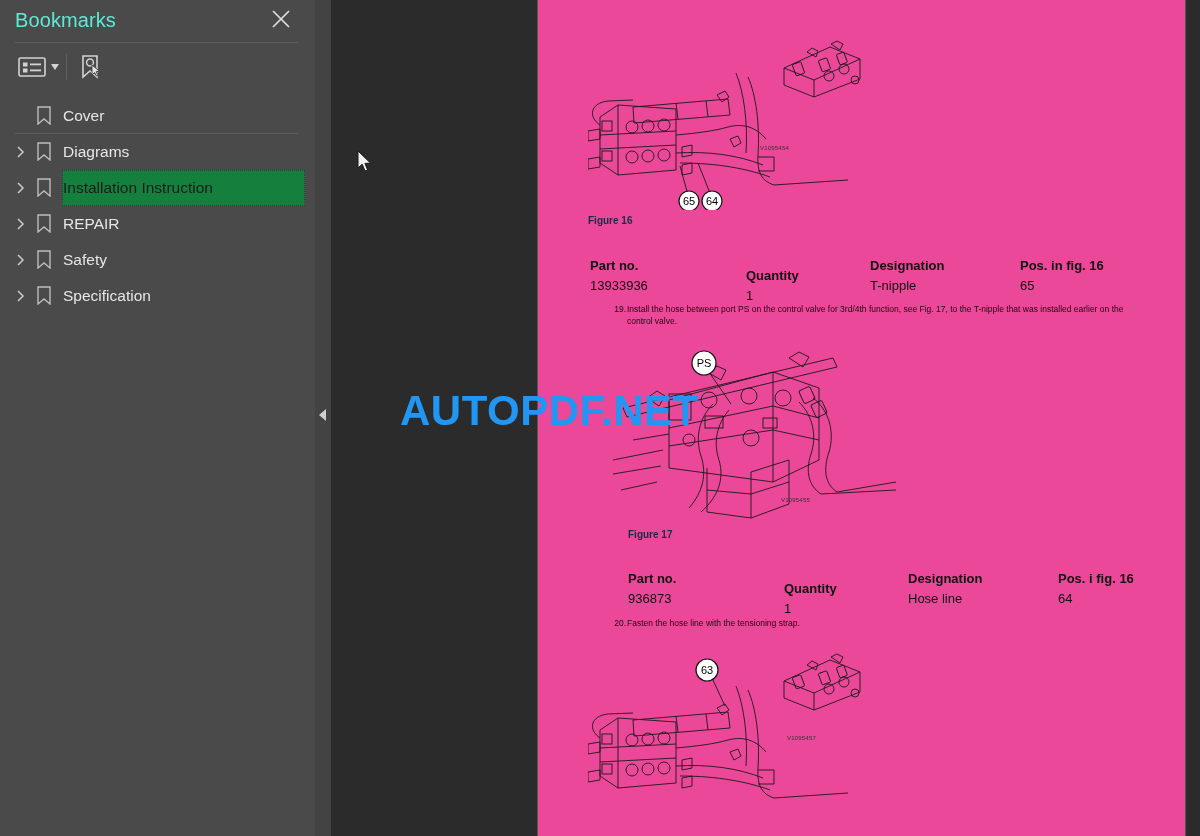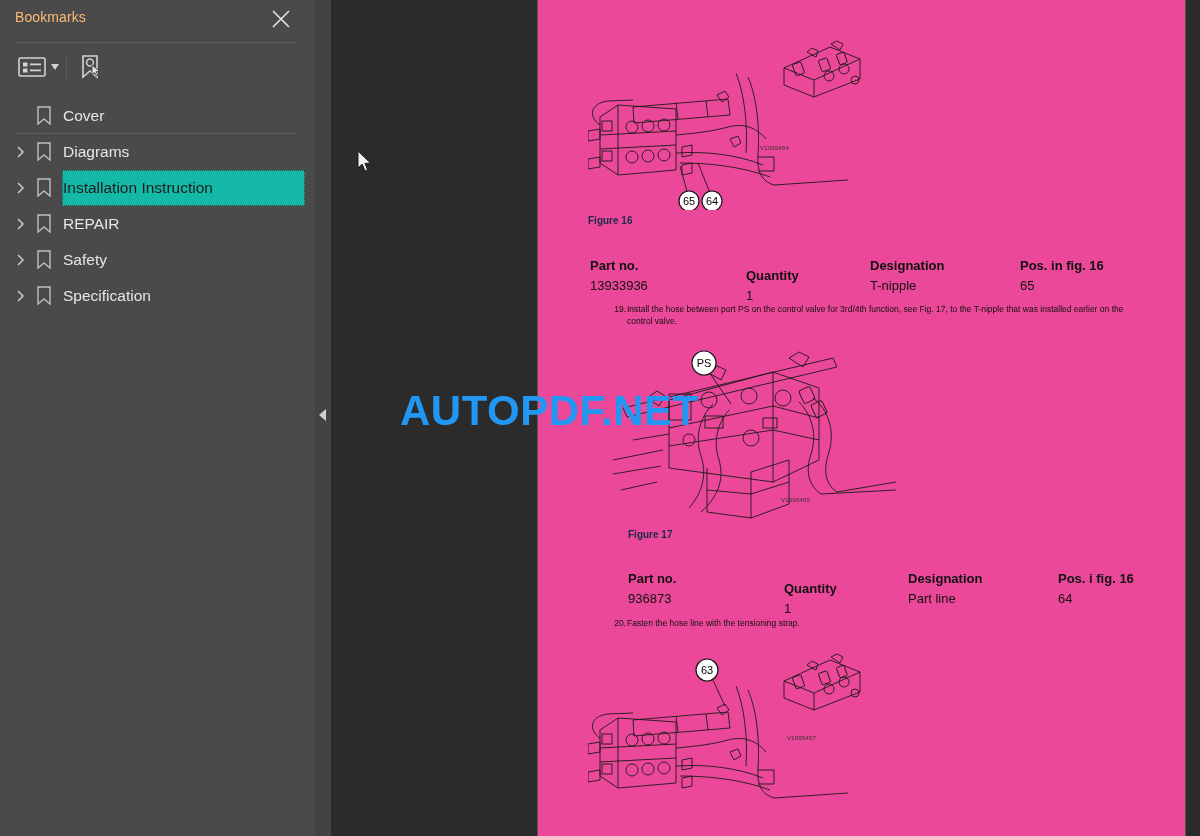--- a/index.html
+++ b/index.html
@@ -16,21 +16,21 @@
     position: absolute; left: 0; top: 0;
     width: 315px; height: 836px;
     background: #4a4a4a;
   }
   #bookmarks-header {
     position: relative;
     height: 42px;
   }
   #bookmarks-title {
     position: absolute; left: 15px; top: 9px;
-    font-size: 14px; color: #fdba74; letter-spacing: .1px;
+    font-size: 20px; color: #5eead4; letter-spacing: .1px;
   }
   #bookmarks-close {
     position: absolute; right: 22px; top: 7px;
     width: 24px; height: 24px;
     color: #e0e0e0;
     cursor: pointer;
   }
   #bookmarks-close svg { display:block; }
   .hdr-divider {
     position: absolute; left: 15px; right: 17px; top: 42px;
@@ -78,21 +78,21 @@
   }
   .bm-icon svg { display:block; }
   .bm-label {
     position: absolute; left: 62px; top: 0;
     right: 10px; height: 36px;
     display: flex; align-items: center;
     font-size: 15.5px; color: #e6e6e6;
     padding-left: 1px;
   }
   .bm-row.selected .bm-label {
-    background: #14b8a6;
+    background: #15803d;
     color: #1b1b1b;
     outline: 1px dotted #3a3a3a;
     outline-offset: -1px;
     width: 243px; right: auto;
   }
 
   
   #panel-collapse {
     position: absolute; left: 315px; top: 0;
     width: 16px; height: 836px;
@@ -459,21 +459,21 @@
       <div class="spec-table" style="left:90px; top:571px;">
         <div class="row head">
           <span class="cell c0">Part no.</span>
           <span class="cell c1">Quantity</span>
           <span class="cell c2">Designation</span>
           <span class="cell c3">Pos. i fig. 16</span>
         </div>
         <div class="row" style="margin-top:3px;">
           <span class="cell c0">936873</span>
           <span class="cell c1">1</span>
-          <span class="cell c2">Part line</span>
+          <span class="cell c2">Hose line</span>
           <span class="cell c3">64</span>
         </div>
       </div>
 
       <div class="step" style="left:68px; top:617px; width:528px;">
         <span class="num">20.</span>
         <span class="txt">Fasten the hose line with the tensioning strap.</span>
       </div>
 
       <div class="fig-wrap" style="left:50px; top:648px;">

